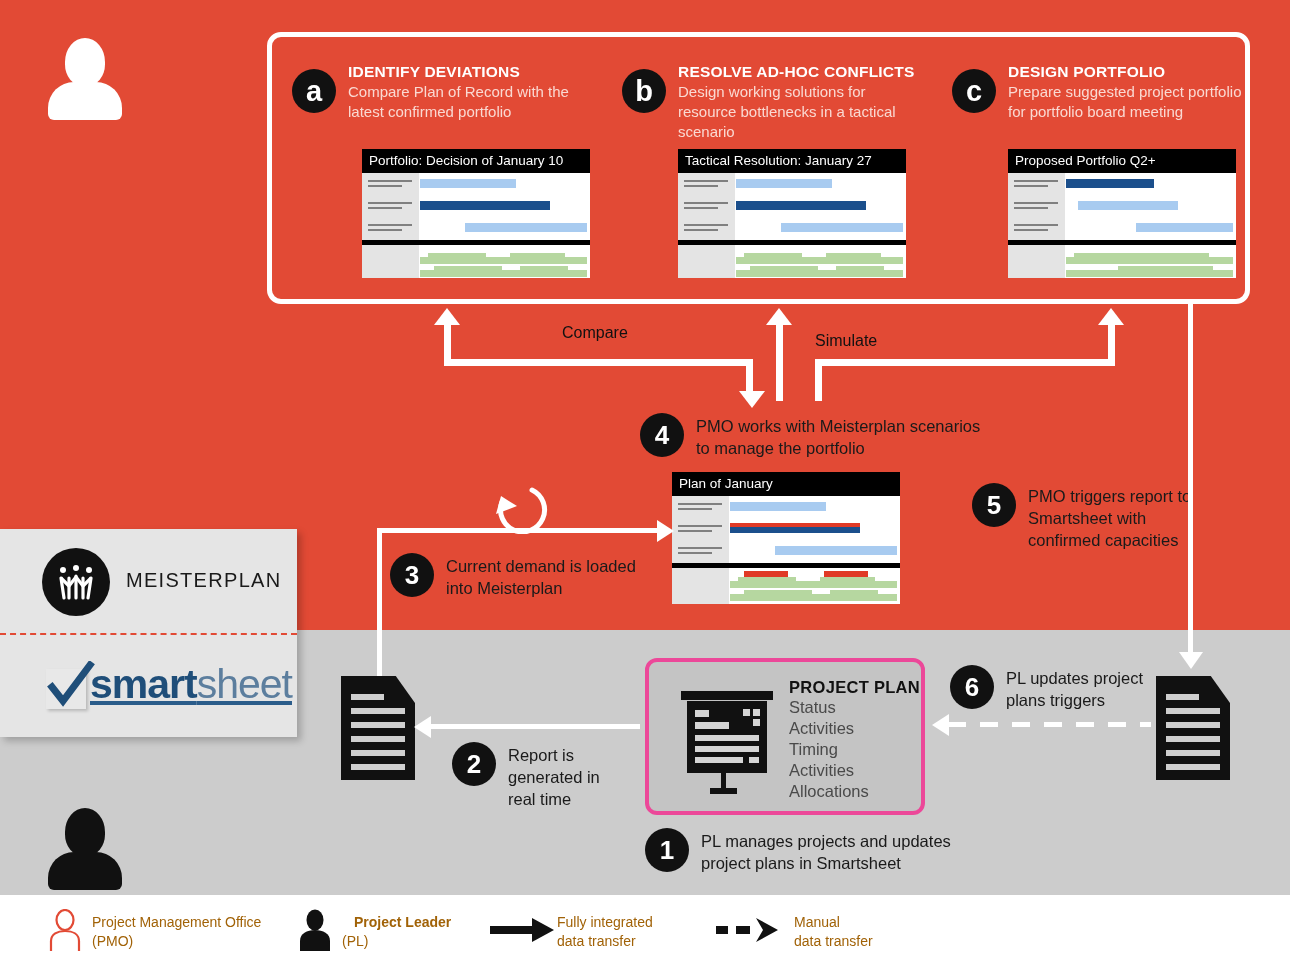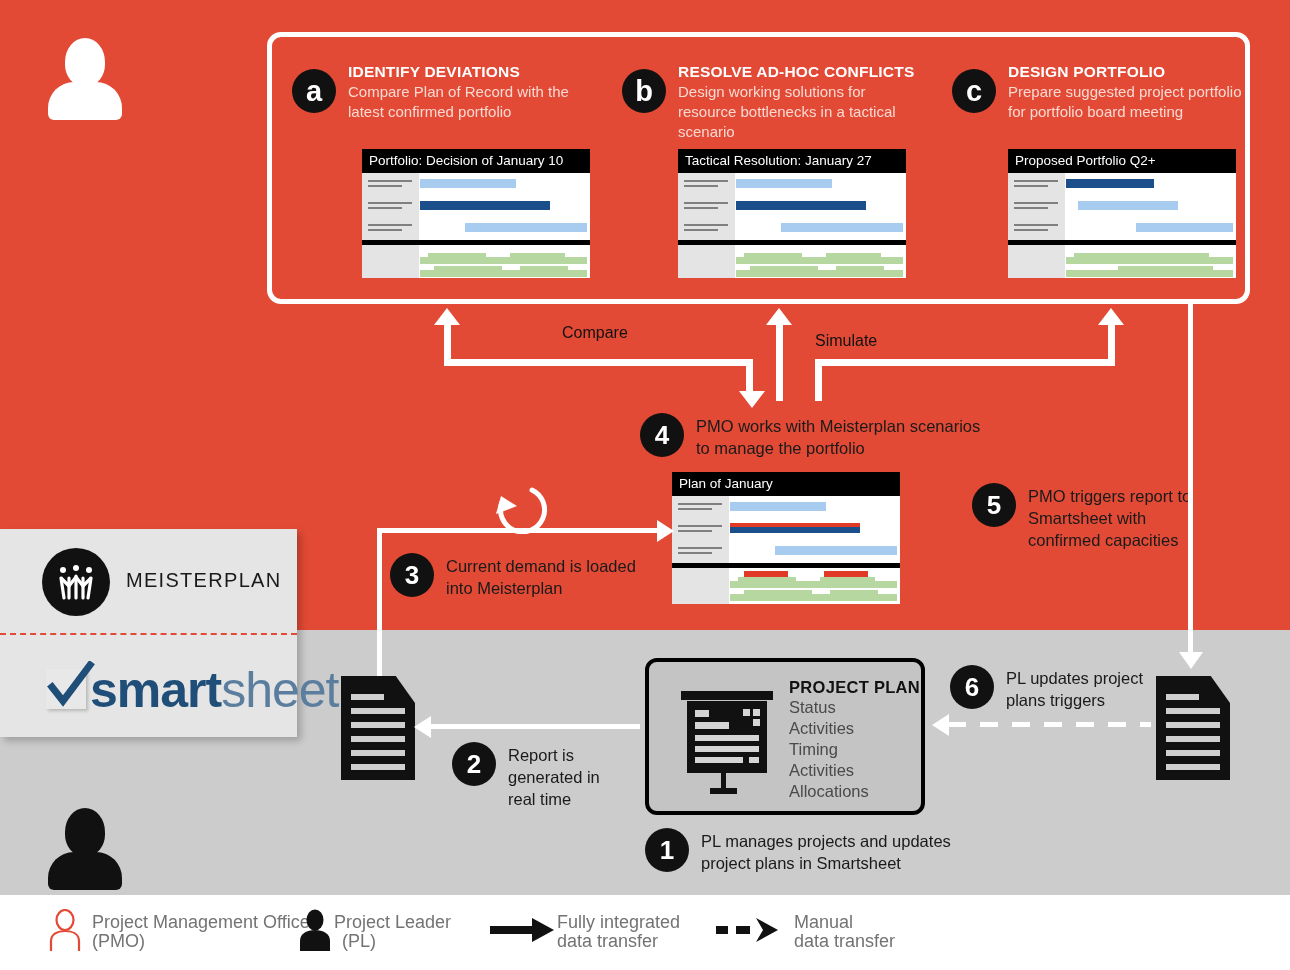--- a/index.html
+++ b/index.html
@@ -79,51 +79,51 @@
     background:#e5e5e5; box-shadow:4px 4px 7px rgba(0,0,0,.22);margin-top:11px;
   }
   #logo-meisterplan { position:absolute; left:0; top:0; width:297px; height:104px; }
   #logo-divider { position:absolute; left:0; top:104px; width:297px; height:0;
       border-top:2px dashed #E24A35; }
   #logo-smartsheet { position:absolute; left:0; top:106px; width:297px; height:102px; }
   #mp-circle { position:absolute; left:42px; top:19px; width:68px; height:68px;
       border-radius:50%; background:#111111; }
   #mp-word { position:absolute; left:126px; top:40px; font-size:20px; letter-spacing:1.3px;
       color:#1A1A1A; font-weight:normal; }
-  #ss-word { position:absolute; left:90px; top:26px; font-size:50px; color:#2A5C8A; letter-spacing:-1px; }
+  #ss-word { position:absolute; left:90px; top:26px; font-size:41px; color:#2A5C8A; letter-spacing:-1px;text-decoration:underline; }
   #ss-word b { font-weight:bold; color:#1F4E79; }
   #ss-word span { color:#5C7E9E; font-weight:normal; }
   #ss-box { position:absolute; left:46px; top:34px; width:40px; height:40px;
       background:#E8E8E8; box-shadow:2px 2px 3px rgba(0,0,0,.2); }
 
   
   .doc { position:absolute; }
   .doc .sheet { position:absolute; left:0; top:0; width:100%; height:100%; background:#111111; }
   .doc .lines { position:absolute; left:14%; top:17%; width:72%; }
   .doc .lines i { display:block; height:6px; background:#CFCFCF; margin-bottom:8px; }
 
   
   #project-plan-box {
     position:absolute; left:645px; top:658px; width:280px; height:157px;
-    border:4px solid #000000; border-radius:12px; background:#C4C4C4;
+    border:4px solid #ec4899; border-radius:12px; background:#C4C4C4;
   }
   #pp-icon { position:absolute; left:28px; top:22px; width:96px; height:112px; }
   #pp-board { position:absolute; left:10px; top:17px; width:80px; height:72px; background:#111111; }
   #pp-toprail { position:absolute; left:4px; top:7px; width:92px; height:9px; background:#111111; }
   #pp-stand { position:absolute; left:44px; top:89px; width:5px; height:18px; background:#111111; }
   #pp-foot { position:absolute; left:33px; top:104px; width:27px; height:6px; background:#111111; }
   .pp-line { position:absolute; background:#D5D5D5; }
   #pp-text { position:absolute; left:140px; top:16px; }
   #pp-heading { font-size:16.5px; font-weight:bold; color:#111111; letter-spacing:.3px; }
   .pp-item { font-size:16.5px; color:#4A4A4A; line-height:21px; }
 
   
   #legend { position:absolute; left:0; top:895px; width:1290px; height:75px; }
   .lg-item { position:absolute; top:14px; }
-  .lg-text { position:absolute; font-size:18px; color:#737373; line-height:19px; }
+  .lg-text { position:absolute; font-size:14px; color:#a16207; line-height:19px; }
 </style>
 </head>
 <body>
 
 <div id="red-band"></div>
 <div id="gray-band"></div>
 <div id="legend-band"></div>
 
 <div class="person" id="person-pmo">
   <div class="head"></div>
@@ -427,21 +427,21 @@
   </div>
   <div class="lg-text" style="left:92px; top:18px;">Project Management Office</div>
   <div class="lg-text" style="left:92px; top:37px;">(PMO)</div>
 
   <div class="lg-item" style="left:298px;">
     <svg width="34" height="42" viewBox="0 0 34 42">
       <ellipse cx="17" cy="11" rx="8.5" ry="10.5" fill="#111111"></ellipse>
       <path d="M 2 42 L 2 32 C 2 24.5 9 21 17 21 C 25 21 32 24.5 32 32 L 32 42 Z" fill="#111111"></path>
     </svg>
   </div>
-  <div class="lg-text" style="left:334px; top:18px;">Project Leader</div>
+  <div class="lg-text" style="left:354px; top:18px;font-weight:bold;">Project Leader</div>
   <div class="lg-text" style="left:342px; top:37px;">(PL)</div>
 
   <div class="lg-item" style="left:490px; top:22px;">
     <svg width="68" height="26" viewBox="0 0 68 26">
       <rect x="0" y="9" width="48" height="8" fill="#111111"></rect>
       <path d="M 42 1 L 64 13 L 42 25 Z" fill="#111111"></path>
     </svg>
   </div>
   <div class="lg-text" style="left:557px; top:18px;text-align:right;">Fully integrated</div>
   <div class="lg-text" style="left:557px; top:37px;">data transfer</div>

